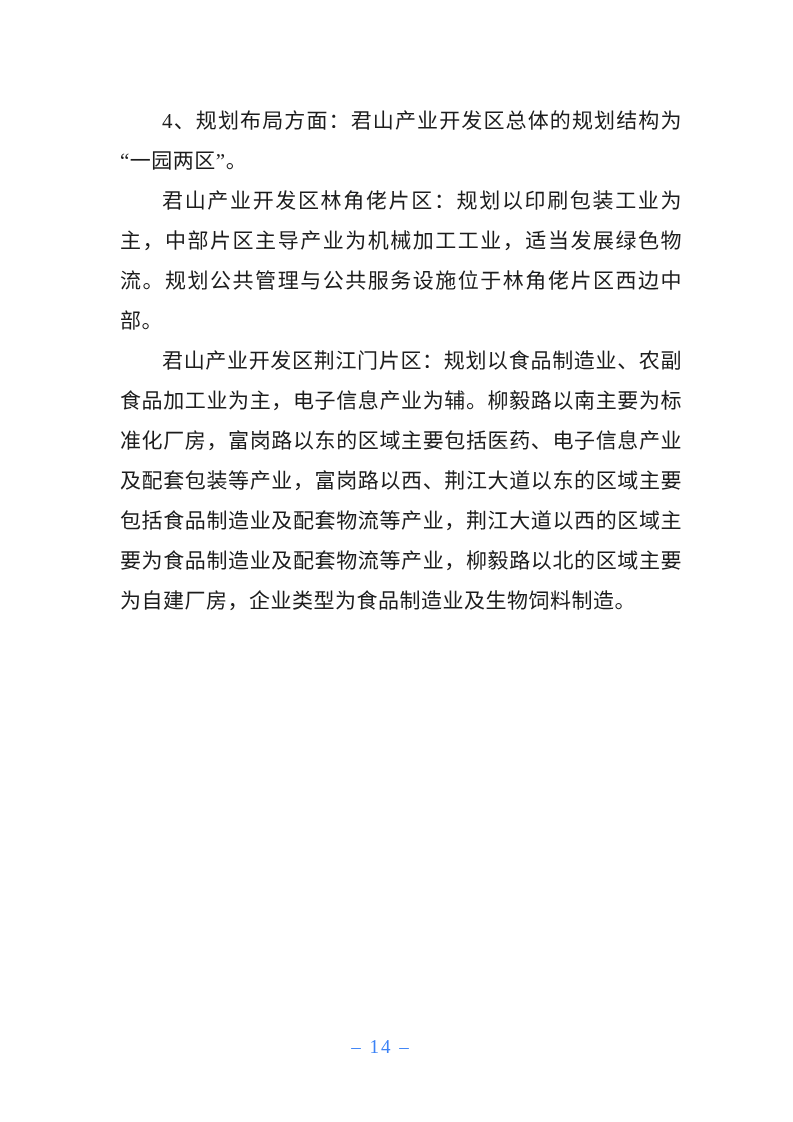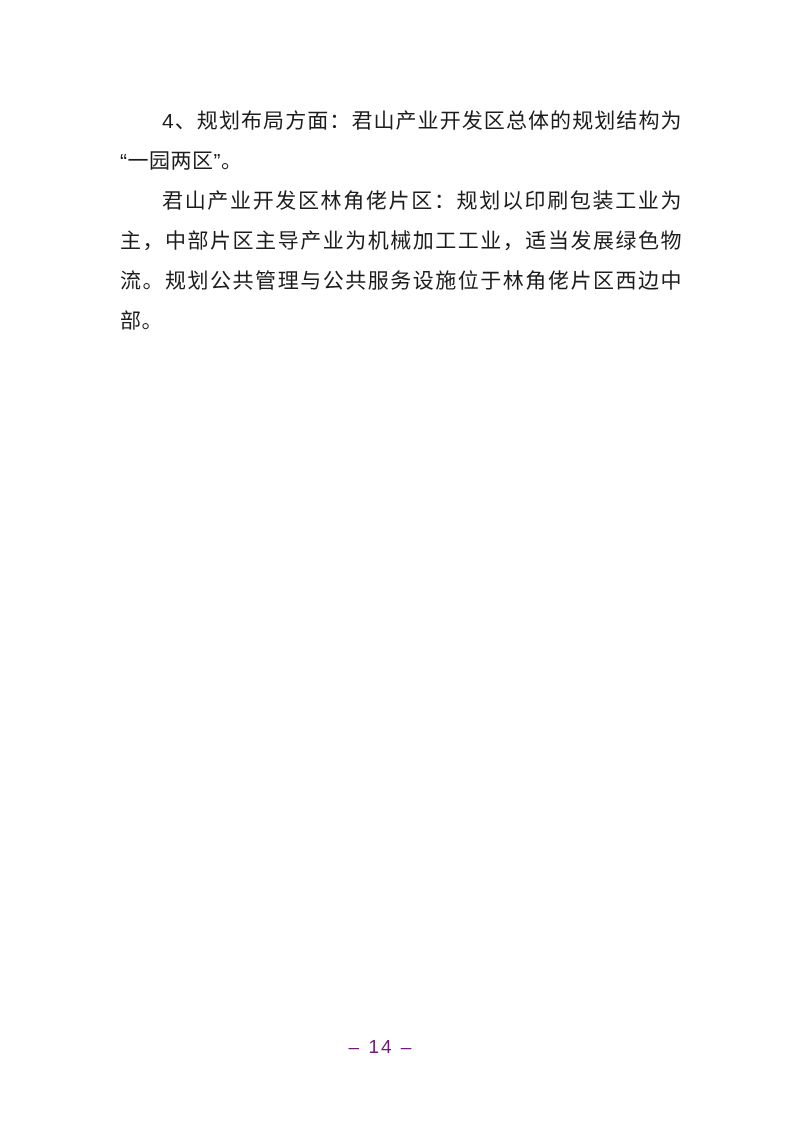--- a/index.html
+++ b/index.html
@@ -6,21 +6,21 @@
     margin: 0;
     padding: 0;
     background: #ffffff;
   }
   .page {
     position: relative;
     width: 762px;
     height: 1122px;
     background: #ffffff;
     overflow: hidden;
-    font-family: Liberation Sans, sans-serif;
+    font-family: Liberation Serif, serif;
     color: #1c1c1c;
   }
   .doc-body {
     position: absolute;
     left: 120px;
     top: 101px;
     width: 562px;
     font-size: 21px;
     line-height: 40px;
     text-align: justify;
@@ -34,31 +34,32 @@
   }
   .page-footer {
     position: absolute;
     left: 0;
     right: 0;
     top: 1032px;
     height: 30px;
     text-align: center;
     font-size: 19px;
     line-height: 30px;
-    color: #701a75;
+    color: #3b82f6;
     letter-spacing: 2px;
   }
 </style>
 </head>
 <body>
 
 <div class="page">
 
   <div class="doc-body">
     <p class="para">4、规划布局方面：君山产业开发区总体的规划结构为“一园两区”。</p>
     <p class="para">君山产业开发区林角佬片区：规划以印刷包装工业为主，中部片区主导产业为机械加工工业，适当发展绿色物流。规划公共管理与公共服务设施位于林角佬片区西边中部。</p>
+    <p class="para">君山产业开发区荆江门片区：规划以食品制造业、农副食品加工业为主，电子信息产业为辅。柳毅路以南主要为标准化厂房，富岗路以东的区域主要包括医药、电子信息产业及配套包装等产业，富岗路以西、荆江大道以东的区域主要包括食品制造业及配套物流等产业，荆江大道以西的区域主要为食品制造业及配套物流等产业，柳毅路以北的区域主要为自建厂房，企业类型为食品制造业及生物饲料制造。</p>
   </div>
 
   <div class="page-footer">
     <span>– 14 –</span>
   </div>
 
 </div>
 
 </body></html>

